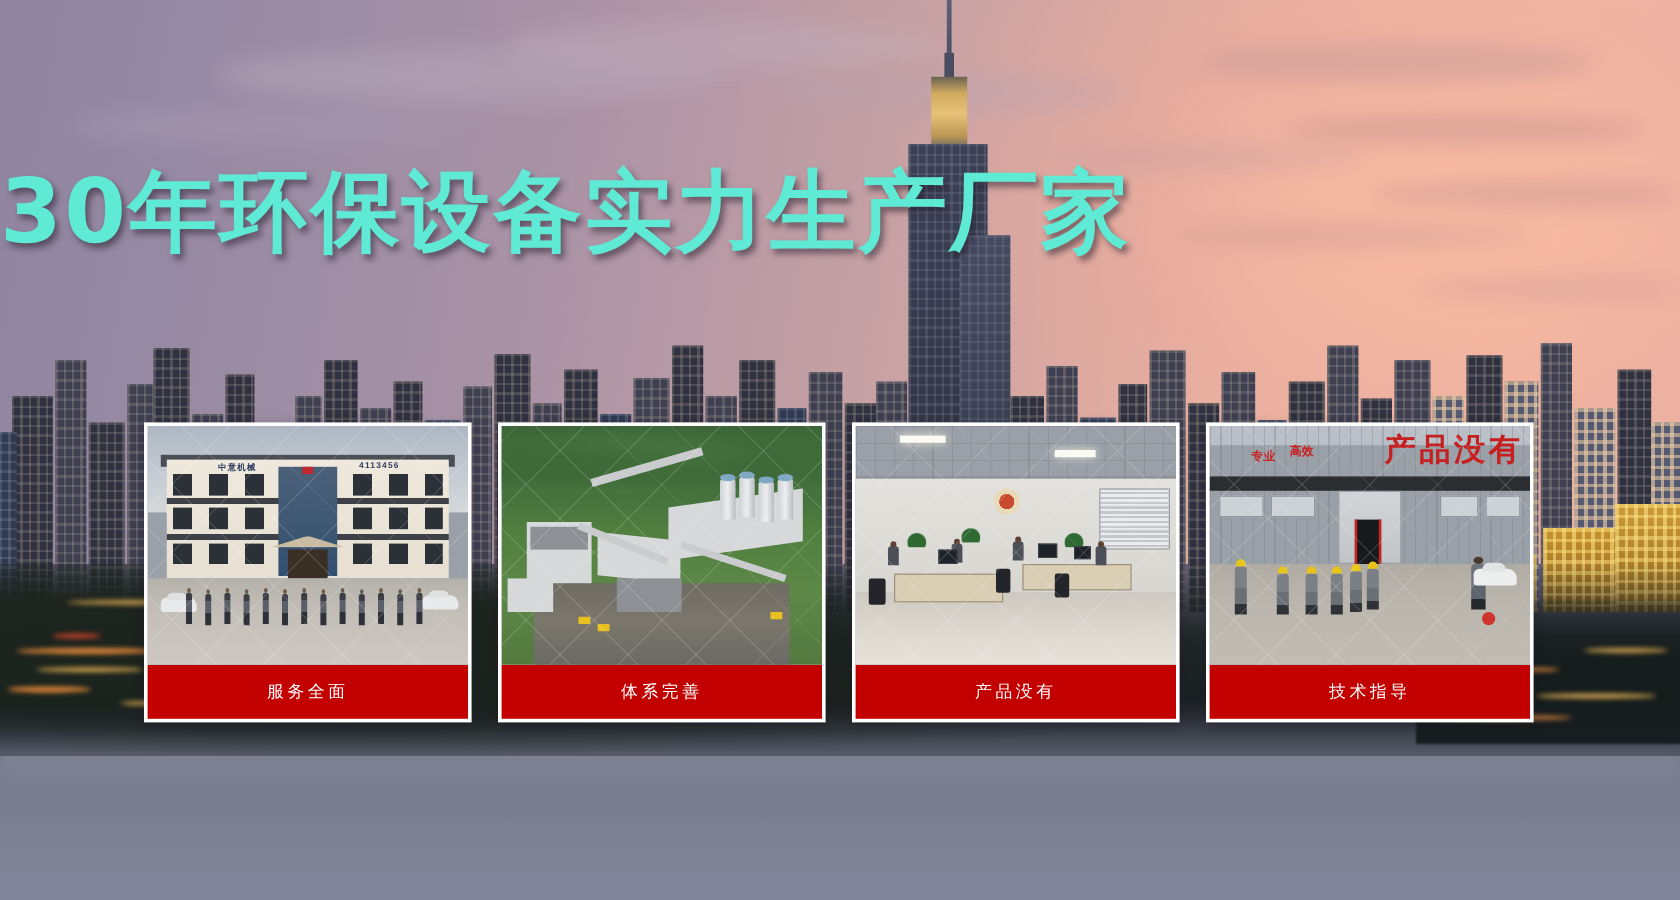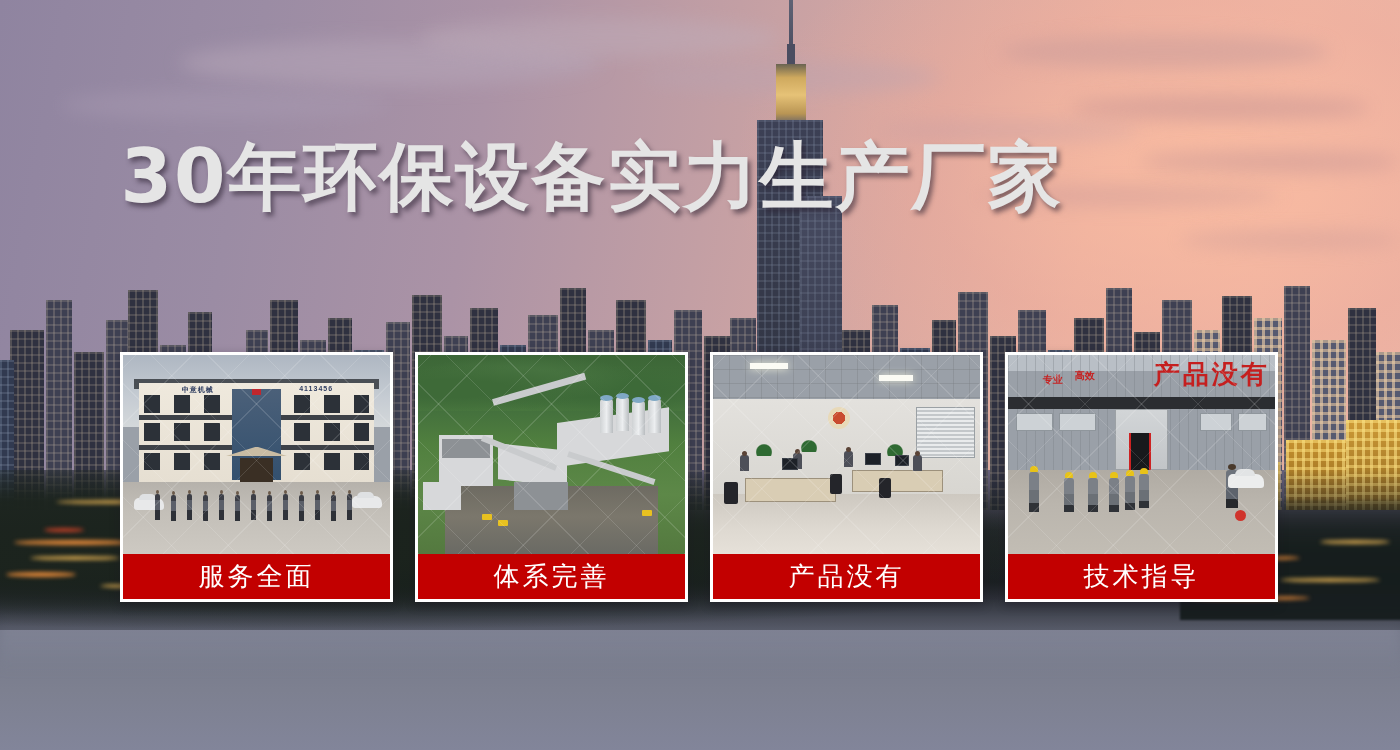--- a/index.html
+++ b/index.html
@@ -138,25 +138,24 @@
 
   .trees-right {
     position:absolute; left:1180px; top:500px; width:230px; height:120px;
     background:linear-gradient(180deg, rgba(26,34,30,.2) 0%, rgba(22,30,28,.92) 40%, rgba(22,28,30,.96) 100%);
     filter:blur(1px);
   }
 
   
   .headline {
     position:absolute; left:0; top:128px; width:1184px;
-    text-align:center;
     font-size:74px;
     font-weight:bold;
     letter-spacing:2px;
-    color:#e5e5e5;
+    color:#5eead4;
     text-shadow:3px 4px 5px rgba(40,30,45,.55);
     white-space:nowrap;
     font-family:"DejaVu Sans","Liberation Sans",sans-serif;
   }
 
   
   .subbar {
     position:absolute; left:386px; top:234px;
     width:628px; height:48px;
     background:#c90000;
@@ -189,21 +188,21 @@
     position:relative;
     width:100%; height:199px;
     overflow:hidden;
     background:#9aa0a8;
   }
   .card-caption {
     width:100%; height:45px;
     background:#c20000;
     color:#fff;
     display:flex; align-items:center; justify-content:center;
-    font-size:26px;
+    font-size:14px;
     letter-spacing:3px;
     font-family:"DejaVu Sans","Liberation Sans",sans-serif;
   }
   .wm {
     position:absolute; inset:0;
     background-image:
       repeating-linear-gradient(45deg, rgba(255,255,255,.13) 0 1px, transparent 1px 40px),
       repeating-linear-gradient(-45deg, rgba(255,255,255,.13) 0 1px, transparent 1px 40px);
     pointer-events:none;
   }

